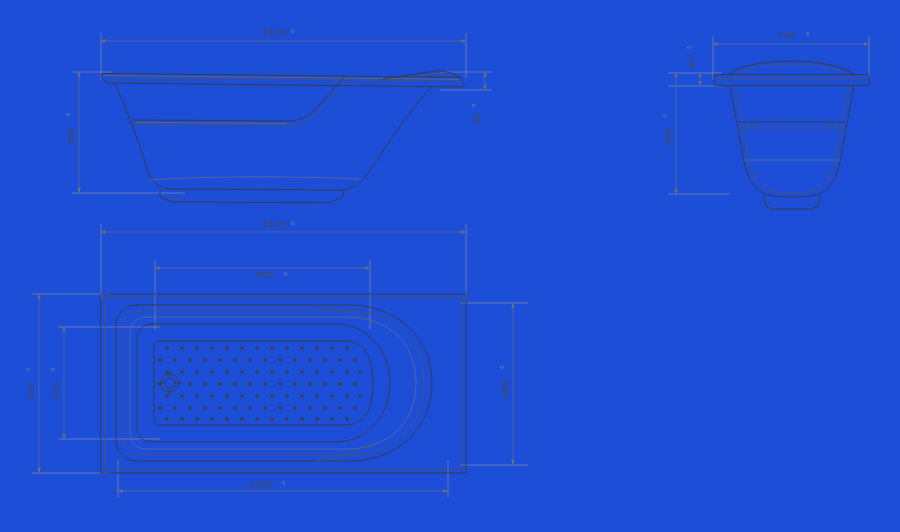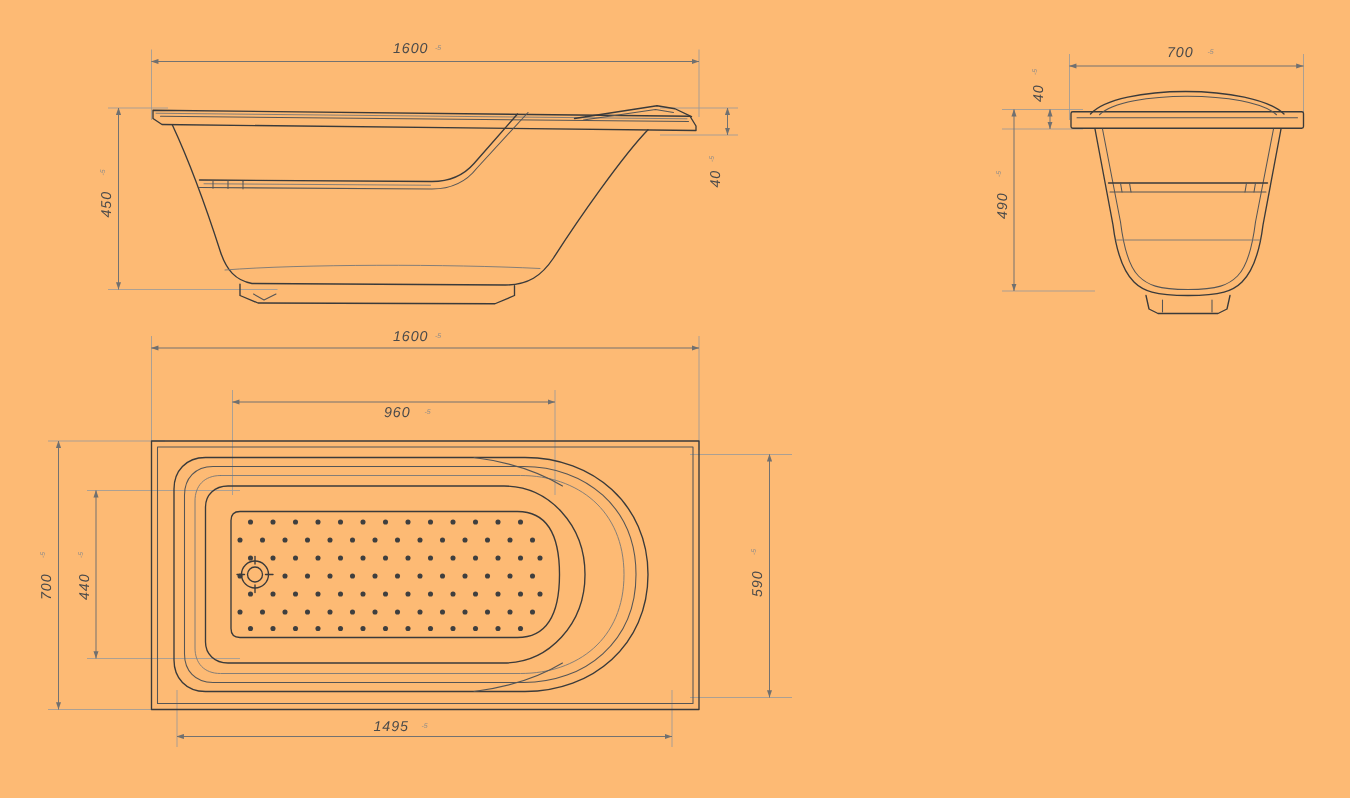--- a/index.html
+++ b/index.html
@@ -5,24 +5,23 @@
 <style>
   html, body {
     margin: 0;
     padding: 0;
     background: #ffffff;
   }
   #sheet {
     position: relative;
     width: 900px;
     height: 532px;
-    background: #fdba74;
+    background: #1d4ed8;
     font-family: "Liberation Sans", sans-serif;
     overflow: hidden;
-    font-style: italic;
   }
   #sheet svg {
     position: absolute;
     left: 0;
     top: 0;
   }
   .dim-text {
     font-family: "Liberation Sans", sans-serif;
     font-size: 9.5px;
     fill: #4a4a4a;

